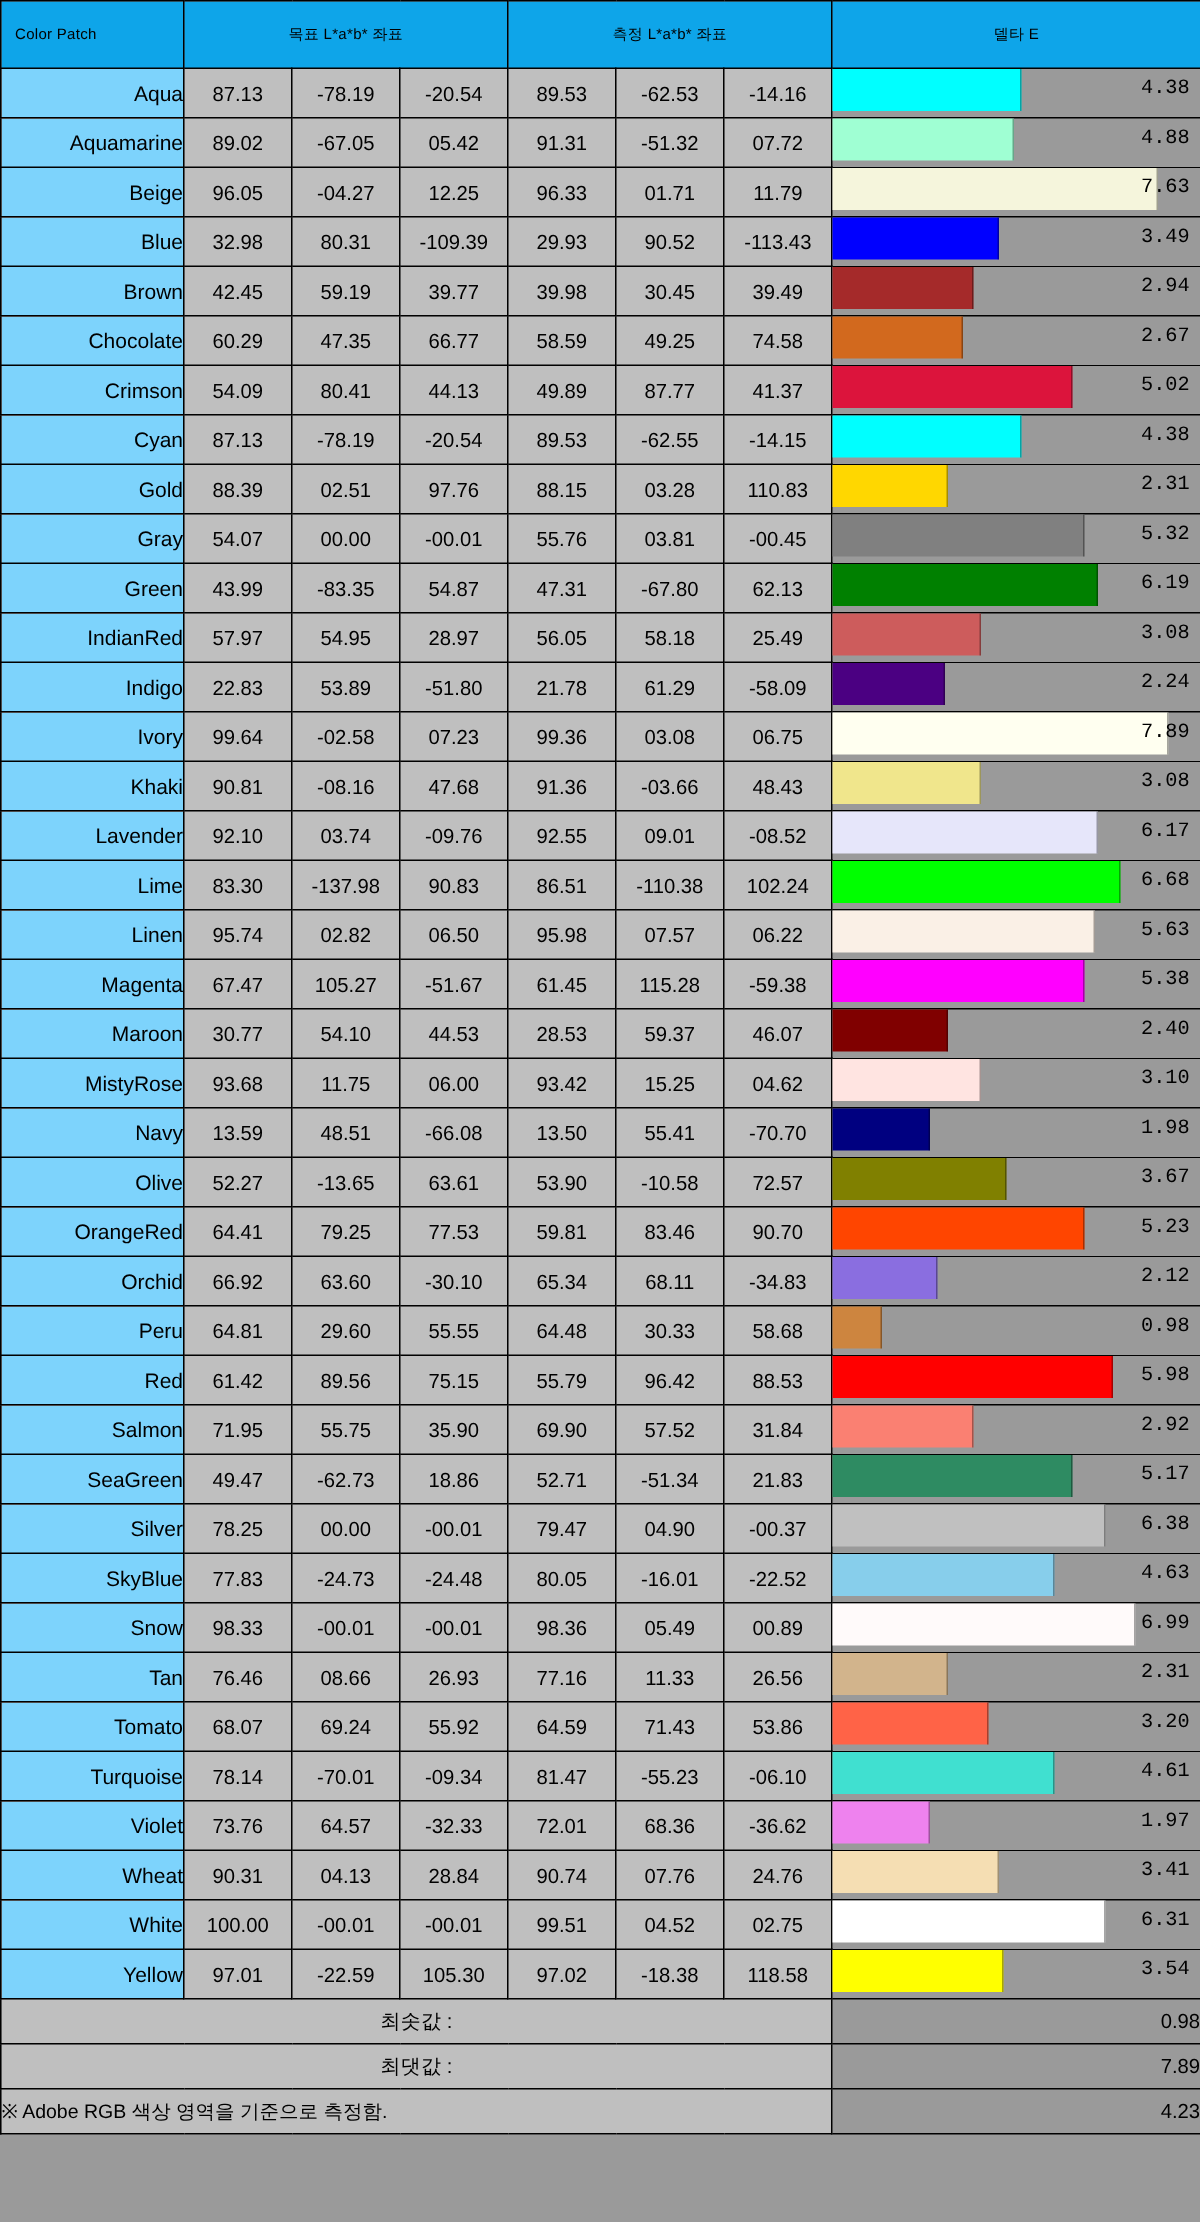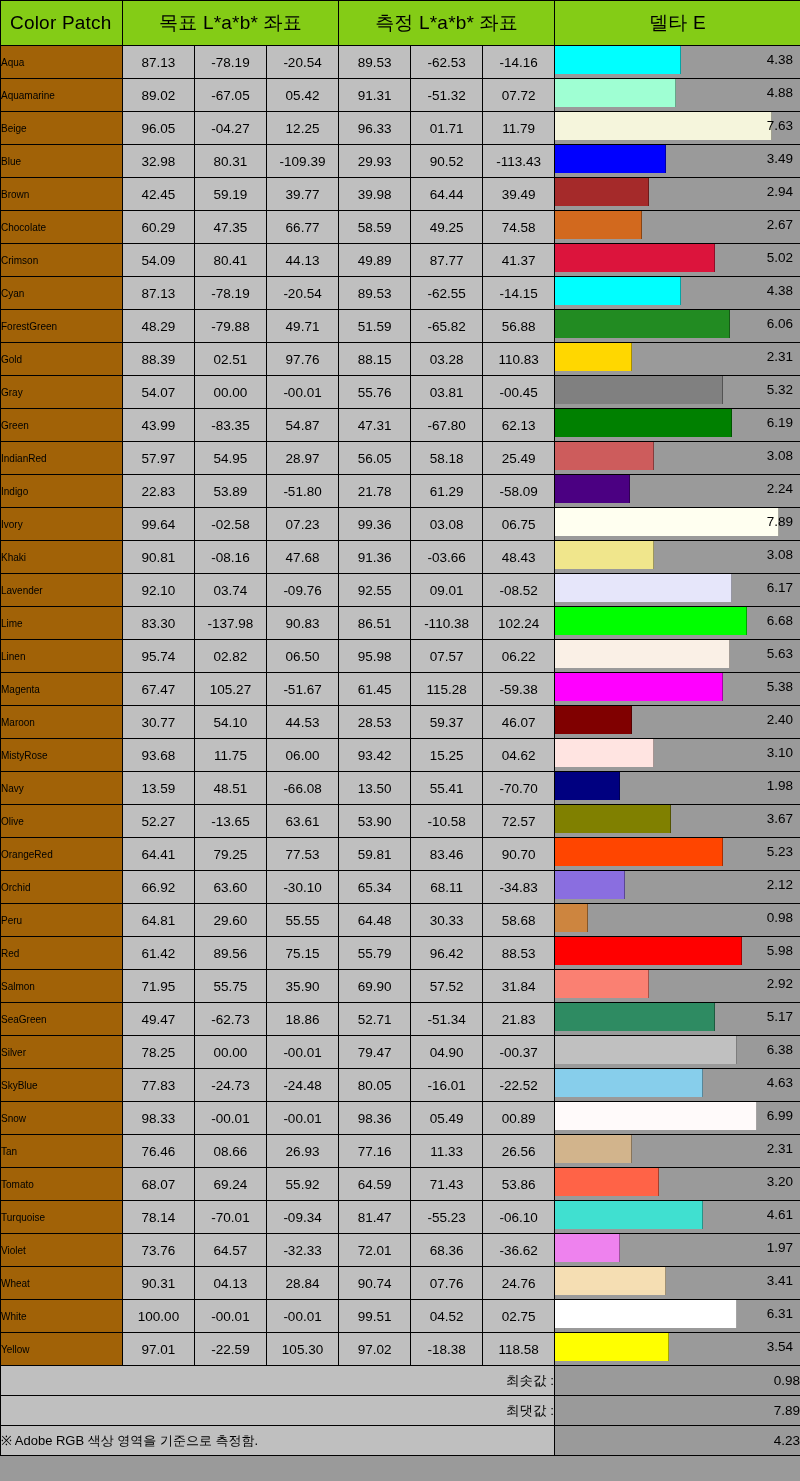--- a/index.html
+++ b/index.html
@@ -25,57 +25,58 @@
     table-layout: fixed;
   }
   table.grid td, table.grid th {
     border: 1px solid #000;
     padding: 0;
     font-weight: normal;
   }
   
   .hdr {
     height: 44px;
-    background: #84cc16;
+    background: #0ea5e9;
     text-align: center;
-    font-size: 19px;
+    font-size: 10px;
     font-weight: bold;
     letter-spacing: 0.2px;
   }
   .hdr.left {
     text-align: left;
     padding-left: 9px;
   }
   
   tr.datarow { height: 30px; }
   td.name {
-    background: #a16207;
-    font-size: 10px;
+    background: #7dd3fc;
+    font-size: 14px;
     padding-left: 9px;
-    text-align: left;
+    text-align: right;
     white-space: nowrap;
     overflow: hidden;
   }
   td.num {
     background: #bfbfbf;
     font-size: 13.5px;
     text-align: center;
     font-variant-numeric: tabular-nums;
   }
   td.bar {
     background: #9a9a9a;
     padding: 0;
     position: relative;
     vertical-align: middle;
   }
   .barwrap {
     position: relative;
     width: 100%;
     height: 32px;
     display: block;
+    font-family: Liberation Mono, monospace;
   }
   .swatch {
     position: absolute;
     left: 0;
     top: 0;
     height: 28px;
     border-right: 1px solid rgba(0,0,0,0.35);
   }
   .deval {
     position: absolute;
@@ -85,21 +86,21 @@
     line-height: 28px;
     font-size: 13.5px;
     text-align: right;
     z-index: 3;
   }
   
   tr.sumrow { height: 30px; }
   td.sumlabel {
     background: #bfbfbf;
     font-size: 13.5px;
-    text-align: right;
+    text-align: center;
     padding-right: 9px;
   }
   td.sumval {
     background: #9a9a9a;
     font-size: 13.5px;
     text-align: right;
     padding-right: 7px;
   }
   td.note {
     background: #bfbfbf;
@@ -192,21 +193,21 @@
               <span class="deval">3.49</span>
             </span>
           </td>
         </tr>
         <tr class="datarow">
           <td class="name">Brown</td>
           <td class="num">42.45</td>
           <td class="num">59.19</td>
           <td class="num">39.77</td>
           <td class="num">39.98</td>
-          <td class="num">64.44</td>
+          <td class="num">30.45</td>
           <td class="num">39.49</td>
           <td class="bar">
             <span class="barwrap">
               <span class="swatch" style="background: rgb(165, 42, 42); width: 38%;"></span>
               <span class="deval">2.94</span>
             </span>
           </td>
         </tr>
         <tr class="datarow">
           <td class="name">Chocolate</td>
@@ -243,35 +244,20 @@
           <td class="num">87.13</td>
           <td class="num">-78.19</td>
           <td class="num">-20.54</td>
           <td class="num">89.53</td>
           <td class="num">-62.55</td>
           <td class="num">-14.15</td>
           <td class="bar">
             <span class="barwrap">
               <span class="swatch" style="background: rgb(0, 255, 255); width: 51%;"></span>
               <span class="deval">4.38</span>
-            </span>
-          </td>
-        </tr>
-        <tr class="datarow">
-          <td class="name">ForestGreen</td>
-          <td class="num">48.29</td>
-          <td class="num">-79.88</td>
-          <td class="num">49.71</td>
-          <td class="num">51.59</td>
-          <td class="num">-65.82</td>
-          <td class="num">56.88</td>
-          <td class="bar">
-            <span class="barwrap">
-              <span class="swatch" style="background: rgb(34, 139, 34); width: 71%;"></span>
-              <span class="deval">6.06</span>
             </span>
           </td>
         </tr>
         <tr class="datarow">
           <td class="name">Gold</td>
           <td class="num">88.39</td>
           <td class="num">02.51</td>
           <td class="num">97.76</td>
           <td class="num">88.15</td>
           <td class="num">03.28</td>

